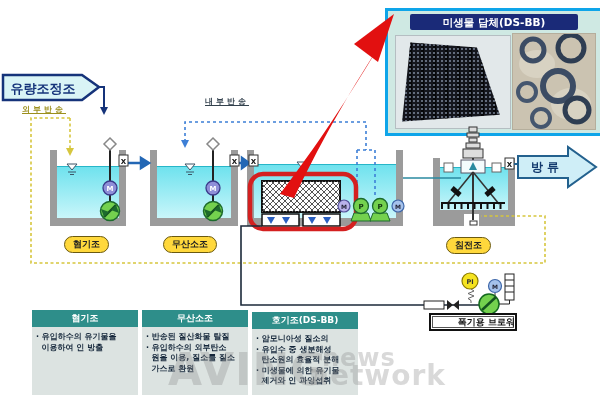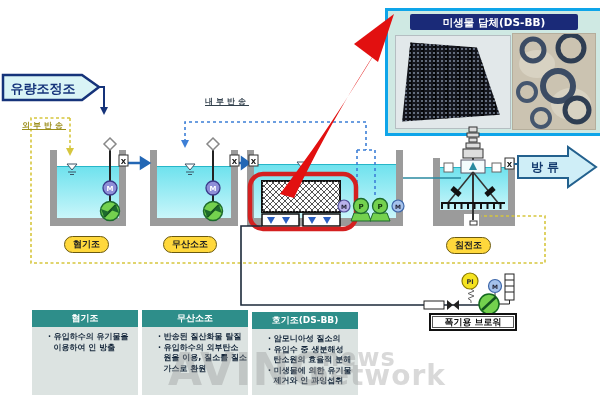--- a/index.html
+++ b/index.html
@@ -11,21 +11,21 @@
         border-bottom:8px solid #9b9b9b;box-sizing:border-box;background:transparent;}
   .water{position:absolute;left:0;right:0;bottom:0;
          background:linear-gradient(#6fe2ee,#c9f6fa);border-top:1.5px solid #27b6c8;}
   
   .pill{position:absolute;background:#ffd83c;border:1.6px solid #6b5a10;border-radius:10px;
         padding:1px 8px;font-size:9px;font-weight:bold;color:#222;white-space:nowrap;z-index:30;}
   
   .ibox{position:absolute;width:106px;z-index:25;}
   .ibox .hd{background:#2e8e8a;color:#fff;font-size:9px;font-weight:bold;text-align:center;
             padding:2px 0;}
-  .ibox .bd{background:#dce3e1;padding:5px 4px 8px 16px;font-size:8px;line-height:10.5px;
+  .ibox .bd{background:#dce3e1;padding:5px 4px 8px 4px;font-size:8px;line-height:10.5px;
             color:#14263a;font-weight:bold;}
   .ibox .bd div{white-space:pre;}
   .spread{letter-spacing:3px;font-weight:bold;text-decoration:underline;}
   .wm{position:absolute;color:rgba(140,140,140,0.33);font-weight:bold;z-index:40;
       pointer-events:none;letter-spacing:1px;}
   svg text{font-family:"DejaVu Sans",sans-serif;}
 </style>
 </head>
 <body>
 
@@ -240,30 +240,30 @@
       <path d="M505,280 h9 M505,286 h9 M505,292 h9" stroke="#222" fill="none"></path>
       <path d="M509.5,300 V304 H499" stroke="#222" fill="none"></path>
     </g>
 
     <g fill="#e21010">
       <path d="M280,194 C330,128 352,90 382,42 C344,100 318,148 294,198 Z"></path>
       <polygon points="394,14 354,44 378,62"></polygon>
     </g>
   </svg>
 
-  <div class="abs spread" style="left:22px;top:104px;font-size:8px;color:#9c8f1c;z-index:30;margin-top:16px;">외부반송</div>
+  <div class="abs spread" style="left:22px;top:104px;font-size:8px;color:#9c8f1c;z-index:30;">외부반송</div>
   <div class="abs spread" style="left:205px;top:96px;font-size:8px;color:#33414d;z-index:30;">내부반송</div>
 
   <div class="pill" style="left:64px;top:236px;">혐기조</div>
   <div class="pill" style="left:163px;top:236px;">무산소조</div>
   <div class="pill" style="left:446px;top:237px;">침전조</div>
 
   <div class="abs" style="left:429px;top:313px;width:84px;height:14px;background:#fff;border:2px solid #111;
               box-shadow:inset 0 0 0 1px #fff,inset 0 0 0 2px #555;
-              font-size:9px;font-weight:bold;color:#111;text-align:center;line-height:14px;z-index:30;">
+              font-size:9px;font-weight:bold;color:#111;text-align:right;line-height:14px;z-index:30;">
     <span>폭기용 브로워</span>
   </div>
 
   <div class="ibox" style="left:32px;top:310px;height:78px;">
     <div class="hd">혐기조</div>
     <div class="bd" style="min-height:55px;">
       <div>· 유입하수의 유기물을</div>
       <div>  이용하여 인 방출</div>
     </div>
   </div>

